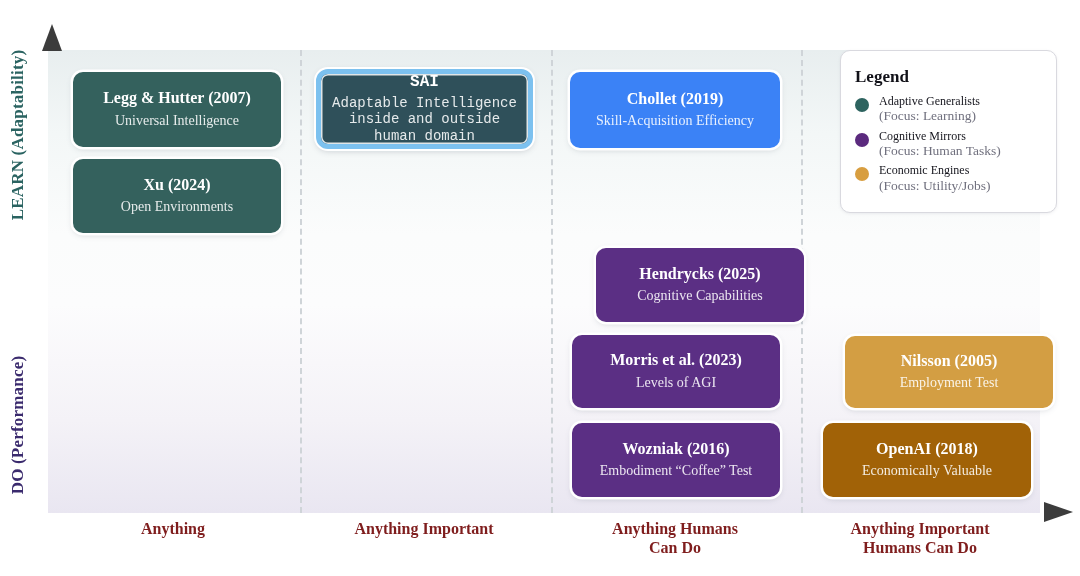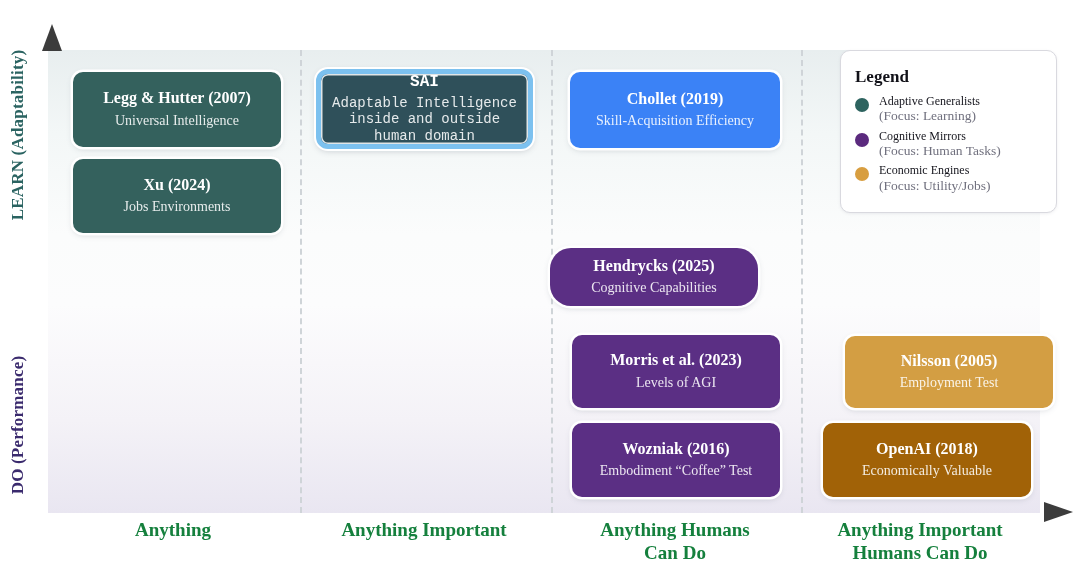--- a/index.html
+++ b/index.html
@@ -49,21 +49,21 @@
   .card .card-subtitle { font-size:14px; line-height:1.2; color:rgba(255,255,255,0.88); }
   .card.sai {
     border:5px solid #7cc1ef; border-radius:12px; gap:3px;
     box-shadow:0 0 0 2px #ffffff, 0 2px 6px rgba(90,100,115,0.3),
                inset 0 0 0 1.5px rgba(255,255,255,0.85);
     font-family:Liberation Mono, monospace;
   }
 
   .x-tick {
     position:absolute; top:519px; transform:translateX(-50%);
-    text-align:center; font-weight:bold; font-size:19px; color:#15803d;
+    text-align:center; font-weight:bold; font-size:16px; color:#7f1d1d;
     line-height:1.2; white-space:nowrap;
   }
 
   .legend {
     position:absolute; left:840px; top:50px; width:217px; height:163px;
     background:#ffffff; border:1px solid #d9d9df; border-radius:10px;
     padding:16px 12px 8px 14px;
     box-shadow:0 1px 3px rgba(120,120,140,0.12);
   }
   .legend-title { font-weight:bold; font-size:17px; color:#111118; margin-bottom:8px; }
@@ -91,34 +91,34 @@
   <div class="y-label learn" style="color: rgb(42, 99, 97);">LEARN (Adaptability)</div>
   <div class="y-label do" style="color: rgb(58, 42, 109);">DO (Performance)</div>
 
   <div class="card" style="left: 73px; top: 72px; width: 208px; height: 75px; background: rgb(52, 97, 93);">
     <div class="card-title">Legg &amp; Hutter (2007)</div>
     <div class="card-subtitle">Universal Intelligence</div>
   </div>
 
   <div class="card" style="left: 73px; top: 159px; width: 208px; height: 74px; background: rgb(52, 97, 93);">
     <div class="card-title">Xu (2024)</div>
-    <div class="card-subtitle">Jobs Environments</div>
+    <div class="card-subtitle">Open Environments</div>
   </div>
 
   <div class="card sai" style="left: 316px; top: 69px; width: 217px; height: 80px; background: rgb(47, 80, 90); border-color: rgb(124, 193, 239);">
     <div class="card-title">SAI</div>
     <div class="card-subtitle">Adaptable Intelligence inside and outside human domain</div>
   </div>
 
   <div class="card" style="left: 570px; top: 72px; width: 210px; height: 76px; background: #3b82f6;">
     <div class="card-title">Chollet (2019)</div>
     <div class="card-subtitle">Skill-Acquisition Efficiency</div>
   </div>
 
-  <div class="card" style="left: 550px; top: 248px; width: 208px; height: 58px; background: rgb(91, 47, 132); border-radius: 21px;">
+  <div class="card" style="left: 596px; top: 248px; width: 208px; height: 74px; background: rgb(91, 47, 132);">
     <div class="card-title">Hendrycks (2025)</div>
     <div class="card-subtitle">Cognitive Capabilities</div>
   </div>
 
   <div class="card" style="left: 572px; top: 335px; width: 208px; height: 73px; background: rgb(91, 47, 132);">
     <div class="card-title">Morris et al. (2023)</div>
     <div class="card-subtitle">Levels of AGI</div>
   </div>
 
   <div class="card" style="left: 572px; top: 423px; width: 208px; height: 74px; background: rgb(91, 47, 132);">

